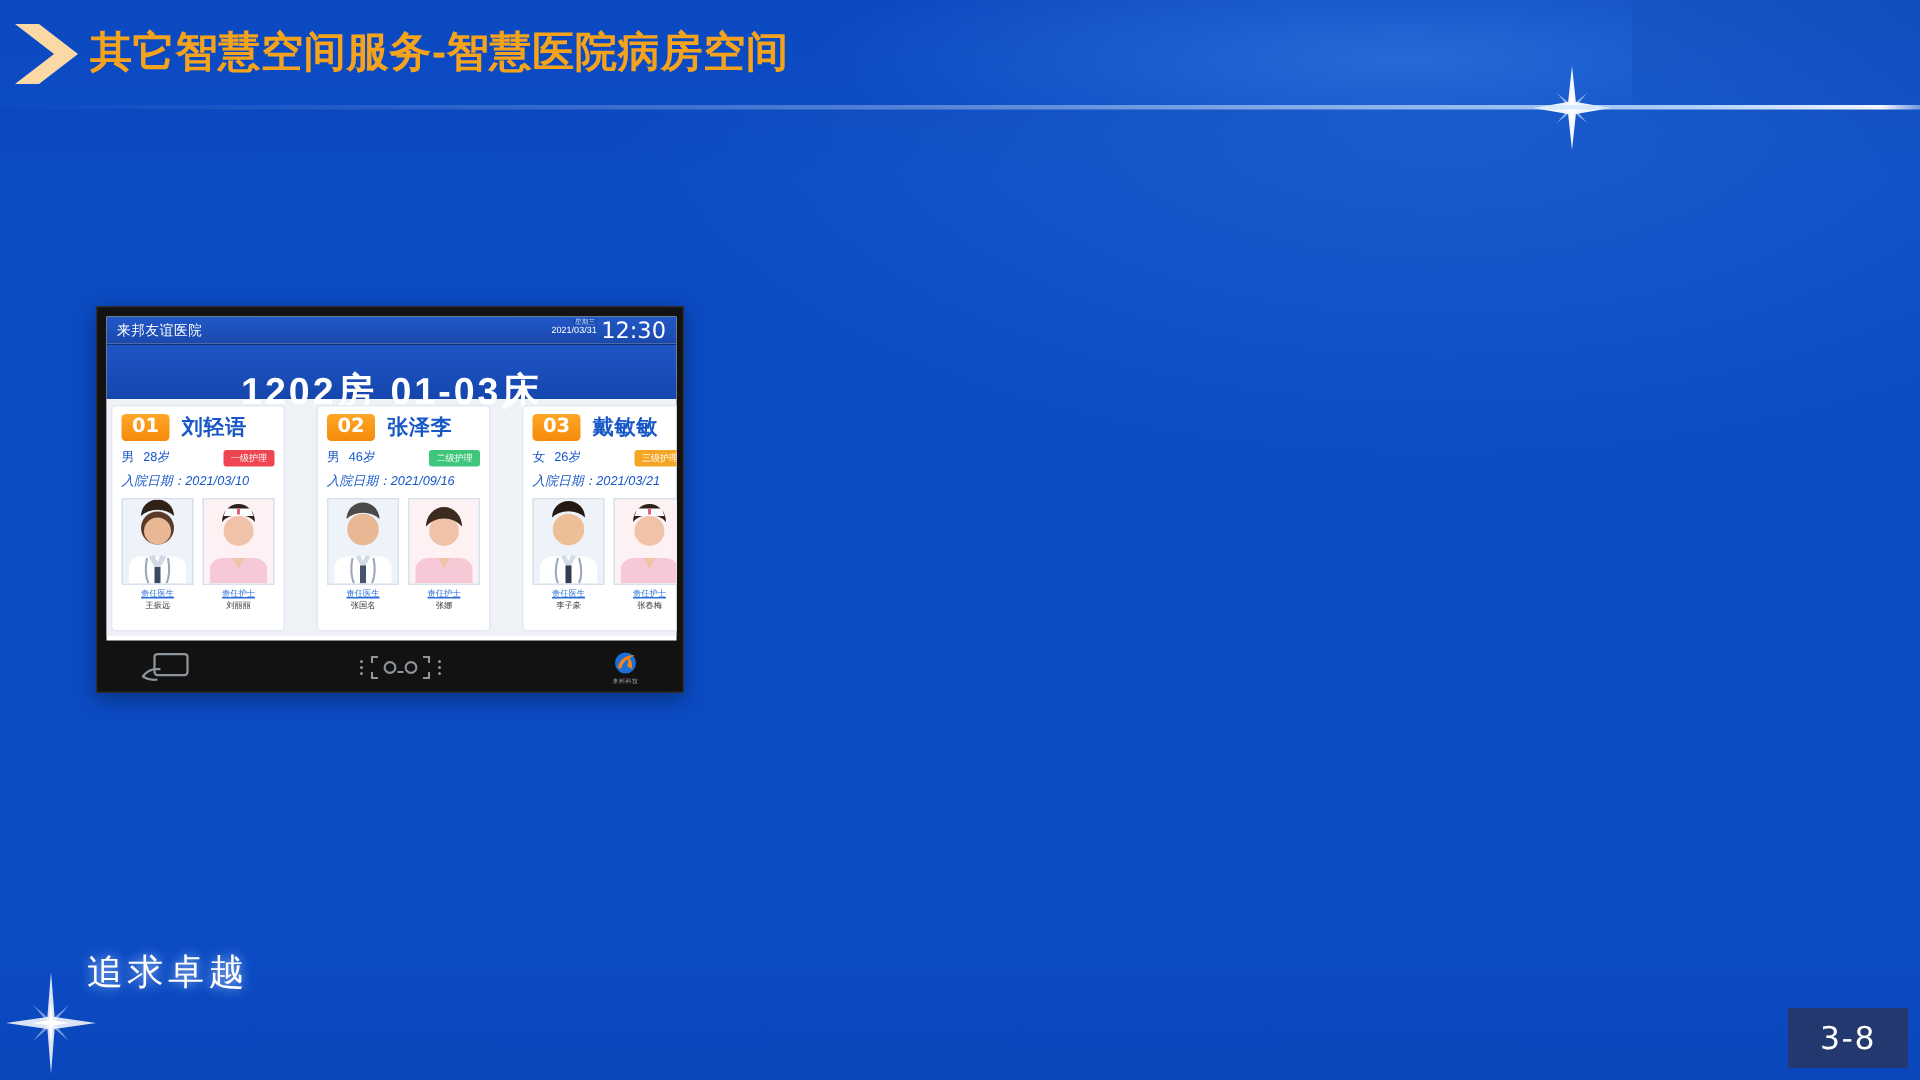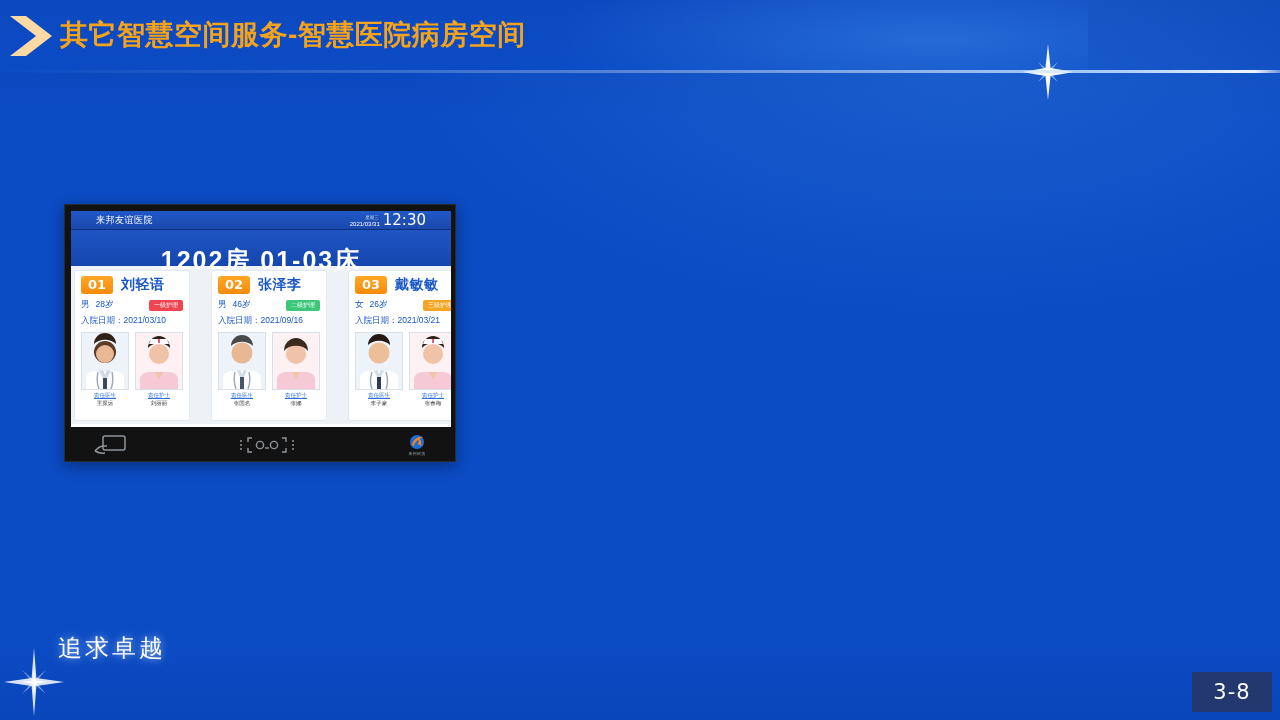--- a/index.html
+++ b/index.html
@@ -99,33 +99,32 @@
     background: #ffffff;
     position: relative;
     overflow: hidden;
   }
   .screen-topbar {
     height: 19px;
     background: linear-gradient(180deg, #2158c8 0%, #1a49ad 100%);
     display: flex;
     align-items: center;
     justify-content: space-between;
-    padding: 0 25px;
+    padding: 0 7px;
     box-sizing: border-box;
     border-bottom: 1px solid #0d2f77;
   }
   .hospital-name {
     color: #ffffff;
     font-size: 9px;
     letter-spacing: 0.5px;
     transform: scaleY(1.05);
   }
   .clock-wrap {
     display: flex;
-    align-items: flex-end;
     gap: 3px;
   }
   .clock-date-col {
     display: flex;
     flex-direction: column;
     align-items: flex-end;
     line-height: 1;
   }
   .clock-weekday {
     color: #c9dcff;
@@ -217,20 +216,21 @@
     border-radius: 2px;
     padding: 1px 5px;
     white-space: nowrap;
     margin-left: auto;
   }
   .admit {
     color: #1857c8;
     font-size: 8.5px;
     margin-top: 4px;
     white-space: nowrap;
+    font-style: italic;
   }
   .staff {
     display: flex;
     gap: 6px;
     margin-top: 5px;
     justify-content: center;
   }
   .staff-col {
     display: flex;
     flex-direction: column;

